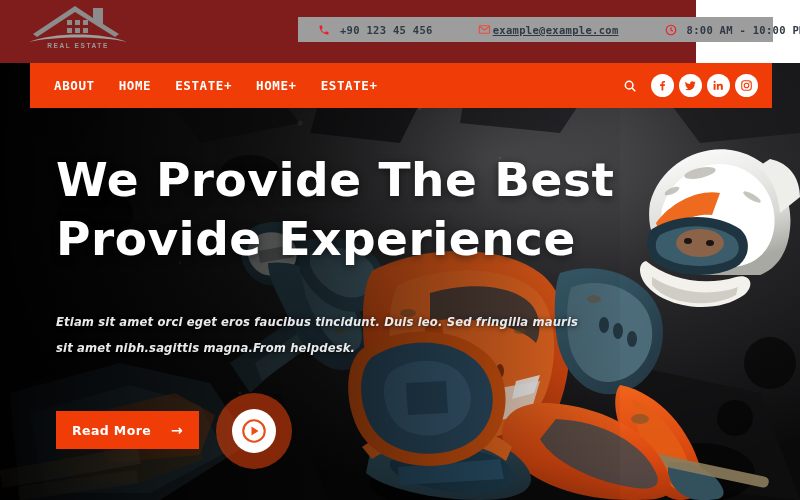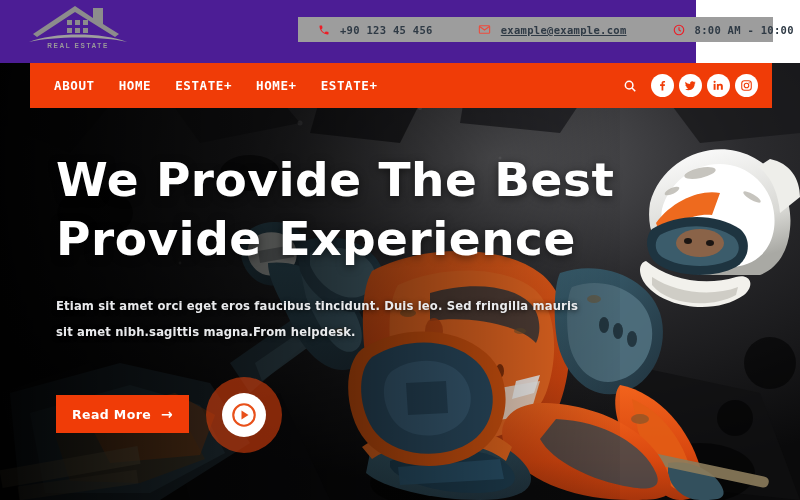--- a/index.html
+++ b/index.html
@@ -5,21 +5,21 @@
   * { margin:0; padding:0; box-sizing:border-box; }
   html, body {
     width:800px; height:500px;
     background:#ffffff;
     font-family:"Liberation Sans", sans-serif;
     overflow:hidden;
   }
   .page { position:relative; width:800px; height:500px; background:#fff; overflow:hidden; }
 
   
-  .topbar { position:absolute; left:0; top:0; width:696px; height:63px; background:#4c1d95; z-index:5; }
+  .topbar { position:absolute; left:0; top:0; width:696px; height:63px; background:#7f1d1d; z-index:5; }
 
   .logo { position:absolute; left:23px; top:2px; width:110px; height:56px; }
   .logo svg { display:block; }
   .logo-text {
     position:absolute; left:0; top:40px; width:110px; text-align:center;
     font-size:6.5px; letter-spacing:1.6px; color:#9a9a9a; font-weight:700;
     font-family:"Liberation Sans", sans-serif;
   }
 
   .infobar {
@@ -30,21 +30,21 @@
   .info-item { display:flex; align-items:center; height:100%; }
   .info-item .ico { display:flex; align-items:center; justify-content:center; width:16px; height:16px; }
   .info-item .txt {
     font-size:10.5px; color:#2f3a45; letter-spacing:0.3px; font-weight:700;
     font-family:"DejaVu Sans Mono", monospace;
     white-space:nowrap;
   }
   .info-phone { margin-left:18px; }
   .info-phone .txt { margin-left:8px; }
   .info-mail { margin-left:44px; }
-  .info-mail .txt { margin-left:8px; text-decoration:underline; }
+  .info-mail .txt { text-decoration:underline; }
   .info-hours { margin-left:44px; }
   .info-hours .txt { margin-left:8px; }
 
   
   .hero {
     position:absolute; left:0; top:63px; width:800px; height:437px;
     overflow:hidden; background:#0b0b0c;
   }
   .hero-bg { position:absolute; inset:0; }
 
@@ -70,29 +70,30 @@
 
   
   .hero-content { position:absolute; left:56px; top:150px; width:560px; z-index:8; }
   .hero-title {
     color:#ffffff; font-size:47px; line-height:59px; font-weight:700;
     letter-spacing:0.5px; white-space:nowrap;
     font-family:"DejaVu Sans", sans-serif;
     text-shadow:0 2px 8px rgba(0,0,0,0.55);
   }
   .hero-sub {
-    margin-top:25px; color:#e9eaec; font-size:11.6px; line-height:26px;
+    margin-top:41px; color:#e9eaec; font-size:11.6px; line-height:26px;
     font-weight:700; letter-spacing:0.15px; max-width:540px;
     font-family:"DejaVu Sans", sans-serif;
     text-shadow:0 1px 5px rgba(0,0,0,0.75);
+    font-style:italic;
   }
   .hero-actions { margin-top:30px; display:flex; align-items:center; }
   .read-btn {
     height:38px; min-width:122px; background:#f03c07; color:#fff; border:none;
-    display:flex; align-items:center; justify-content:center; gap:10px;
+    display:flex; align-items:center; justify-content:center; gap:20px;
     font-size:12.5px; font-weight:700; letter-spacing:0.4px; cursor:pointer;
     font-family:"DejaVu Sans", sans-serif; padding:0 16px;
   }
   .read-btn .arrow { font-size:14px; line-height:1; }
 
   .play-wrap {
     position:relative; margin-left:17px; width:76px; height:76px;
     display:flex; align-items:center; justify-content:center; cursor:pointer;
     margin-top:2px;
   }

